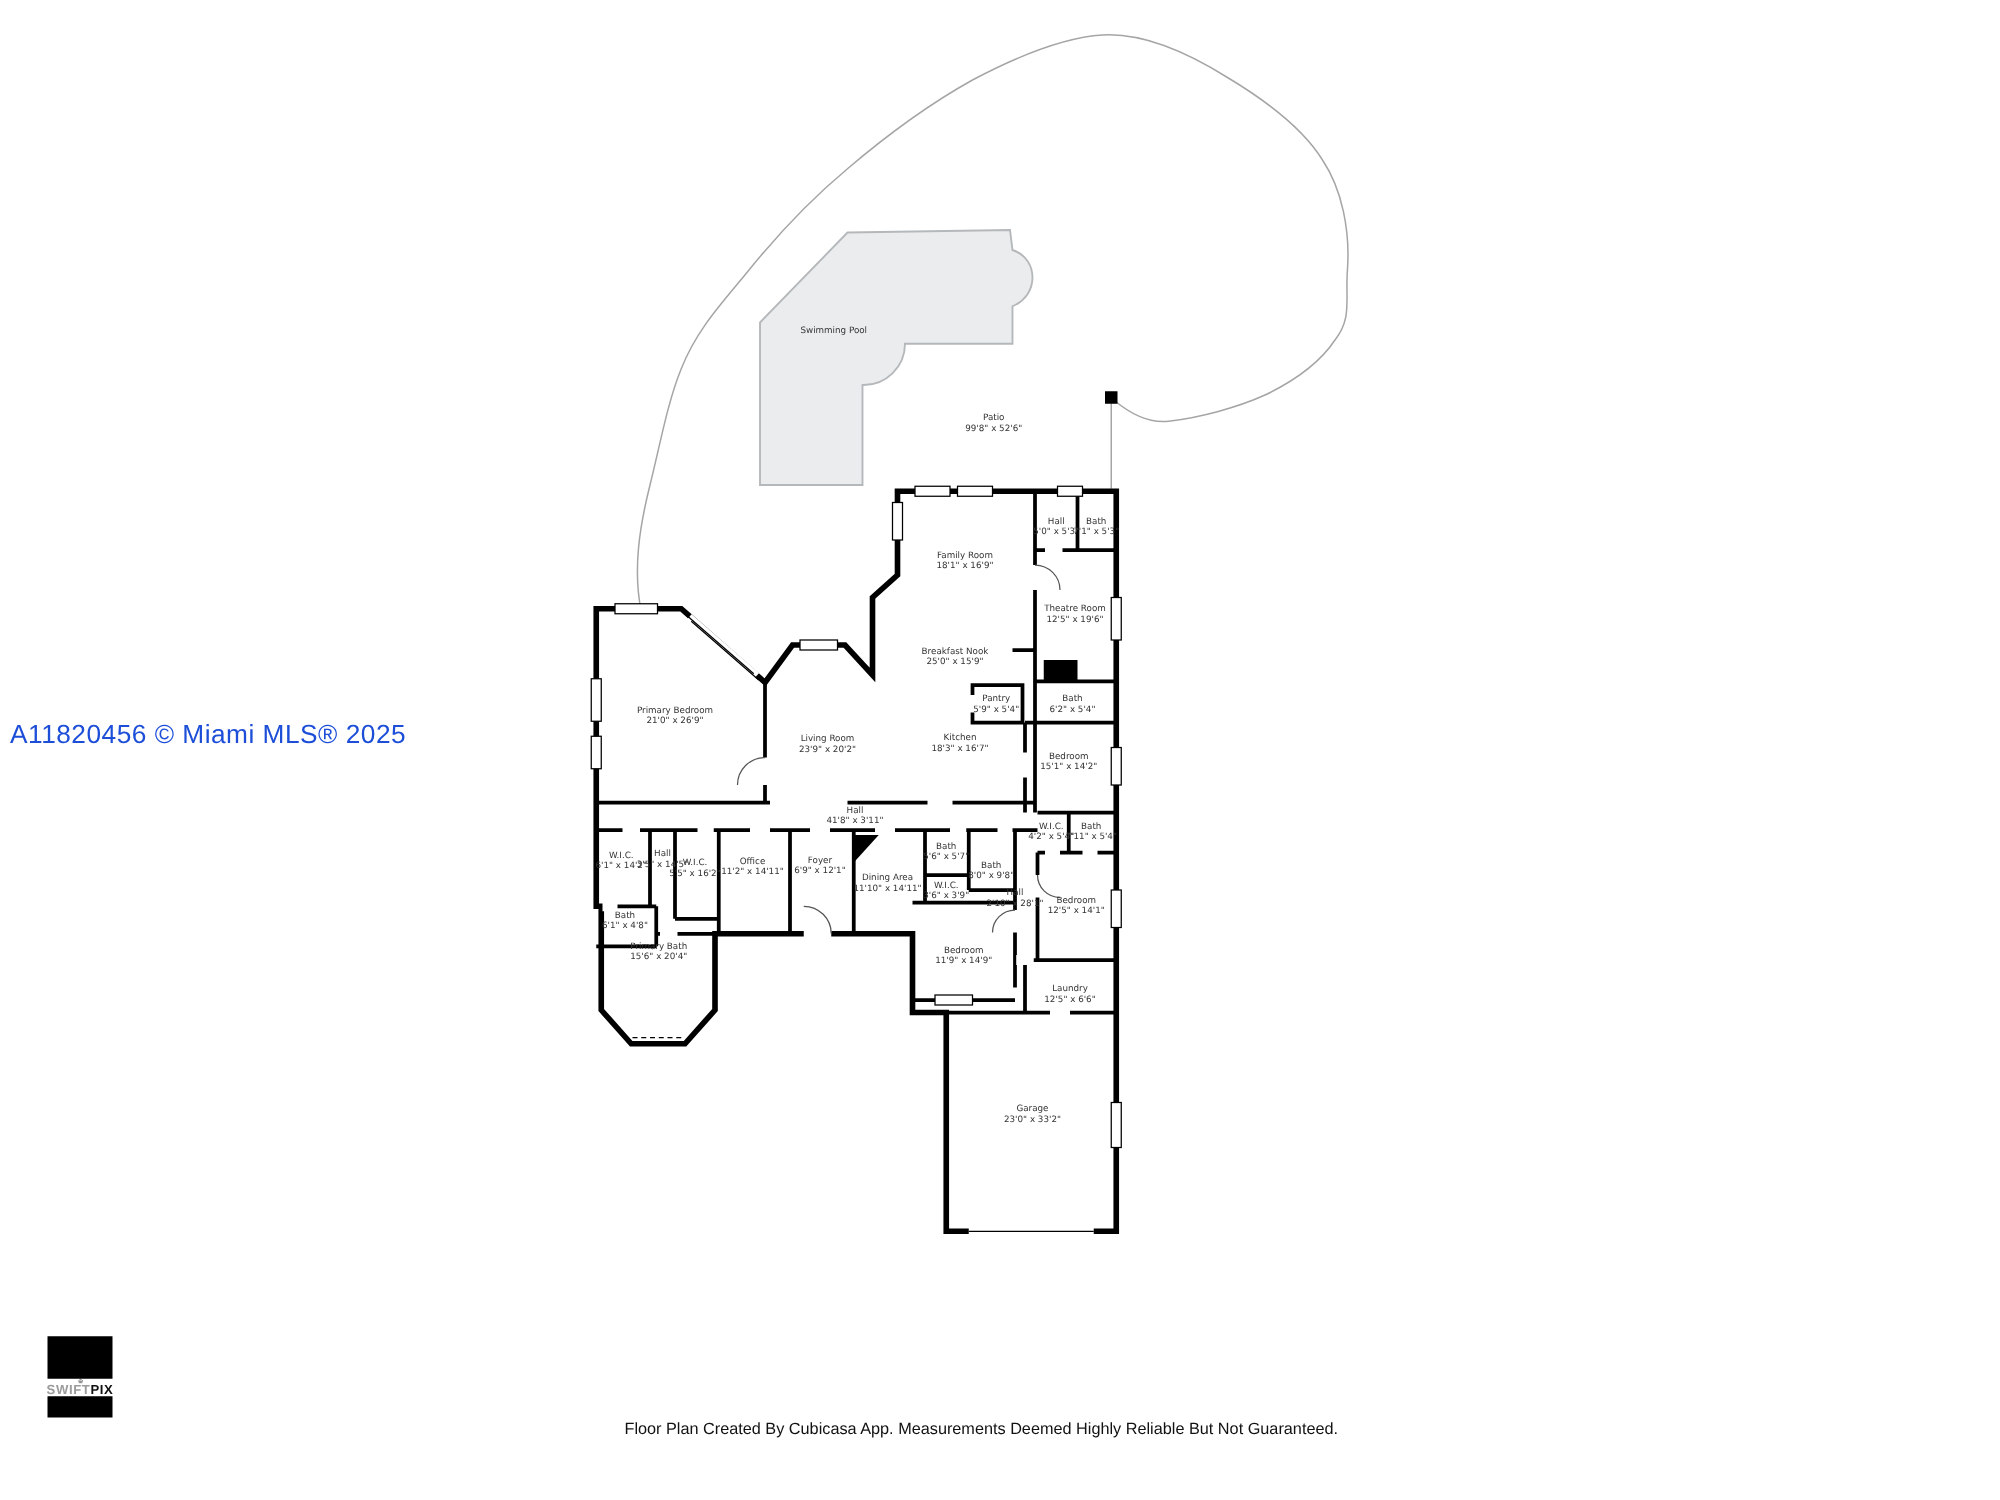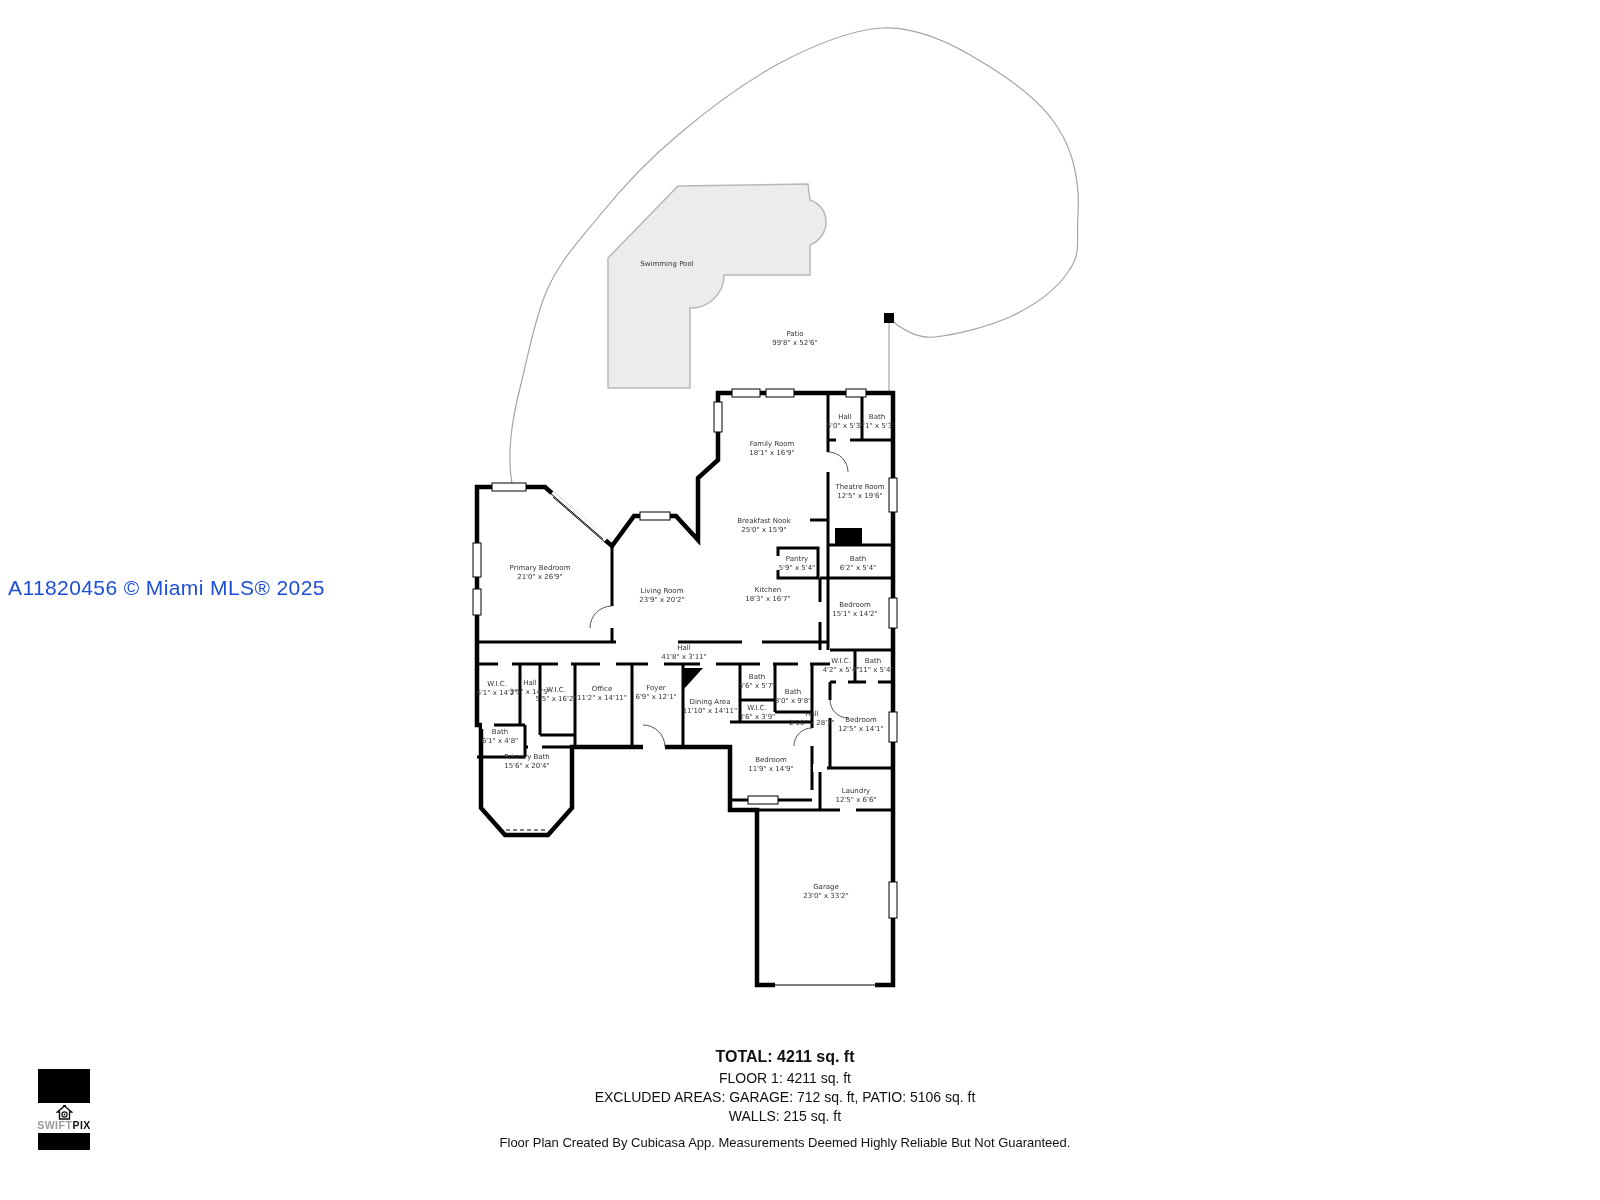--- a/index.html
+++ b/index.html
@@ -10,21 +10,21 @@
   .plan-svg{position:absolute;left:0;top:0;}
   .room-label{font-size:7px;fill:#333;text-anchor:middle;font-family:"DejaVu Sans",sans-serif;}
   .summary{position:absolute;top:1048px;left:0;width:1570px;text-align:center;color:#111;}
   .summary .total{font-size:16px;font-weight:bold;margin-bottom:4px;}
   .summary .line{font-size:14px;margin-bottom:3px;}
   .disclaimer{position:absolute;top:1135px;left:0;width:1570px;text-align:center;
               font-size:13px;color:#111;}
   .logo{position:absolute;left:38px;top:1069px;width:52px;}
   .logo .sq-top{width:52px;height:34px;background:#000;}
   .logo .sq-bottom{width:52px;height:17px;background:#000;}
-  .logo .mid{height:30px;display:flex;flex-direction:column;align-items:center;justify-content:center;}
+  .logo .mid{height:14px;display:flex;flex-direction:column;align-items:center;justify-content:center;}
   .logo .brand{font-size:10.5px;font-weight:bold;letter-spacing:0.5px;line-height:1;}
   .logo .brand .light{color:#9b9b9b;}
   .logo .brand .bold{color:#111;}
 </style>
 </head>
 <body>
 
 <div class="page">
 
   <div class="watermark">A11820456 © Miami MLS® 2025</div>
@@ -160,26 +160,20 @@
         <text x="873" y="663" class="room-label"><tspan x="873">Bath</tspan><tspan x="873" dy="8.5">7'11" x 5'4"</tspan></text>
         <text x="861" y="722" class="room-label"><tspan x="861">Bedroom</tspan><tspan x="861" dy="8.5">12'5" x 14'1"</tspan></text>
         <text x="771" y="762" class="room-label"><tspan x="771">Bedroom</tspan><tspan x="771" dy="8.5">11'9" x 14'9"</tspan></text>
         <text x="500" y="734" class="room-label"><tspan x="500">Bath</tspan><tspan x="500" dy="8.5">6'1" x 4'8"</tspan></text>
         <text x="527" y="759" class="room-label"><tspan x="527">Primary Bath</tspan><tspan x="527" dy="8.5">15'6" x 20'4"</tspan></text>
         <text x="856" y="793" class="room-label"><tspan x="856">Laundry</tspan><tspan x="856" dy="8.5">12'5" x 6'6"</tspan></text>
         <text x="826" y="889" class="room-label"><tspan x="826">Garage</tspan><tspan x="826" dy="8.5">23'0" x 33'2"</tspan></text>
       </g>
   </svg>
 
-  <div class="summary">
-    <div class="total">TOTAL: 4211 sq. ft</div>
-    <div class="line">FLOOR 1: 4211 sq. ft</div>
-    <div class="line">EXCLUDED AREAS: GARAGE: 712 sq. ft, PATIO: 5106 sq. ft</div>
-    <div class="line">WALLS: 215 sq. ft</div>
-  </div>
 
   <div class="disclaimer">Floor Plan Created By Cubicasa App. Measurements Deemed Highly Reliable But Not Guaranteed.</div>
 
   <div class="logo">
     <div class="sq-top"></div>
     <div class="mid">
       <svg width="17" height="15" viewBox="0 0 17 15">
         <rect x="7" y="0" width="3" height="2" fill="#111"></rect>
         <path d="M 8.5,1 L 15.5,7 L 13.5,7 L 13.5,14 L 3.5,14 L 3.5,7 L 1.5,7 Z" fill="none" stroke="#111" stroke-width="1.4"></path>
         <circle cx="8.5" cy="9.5" r="2.6" fill="none" stroke="#111" stroke-width="1.2"></circle>

